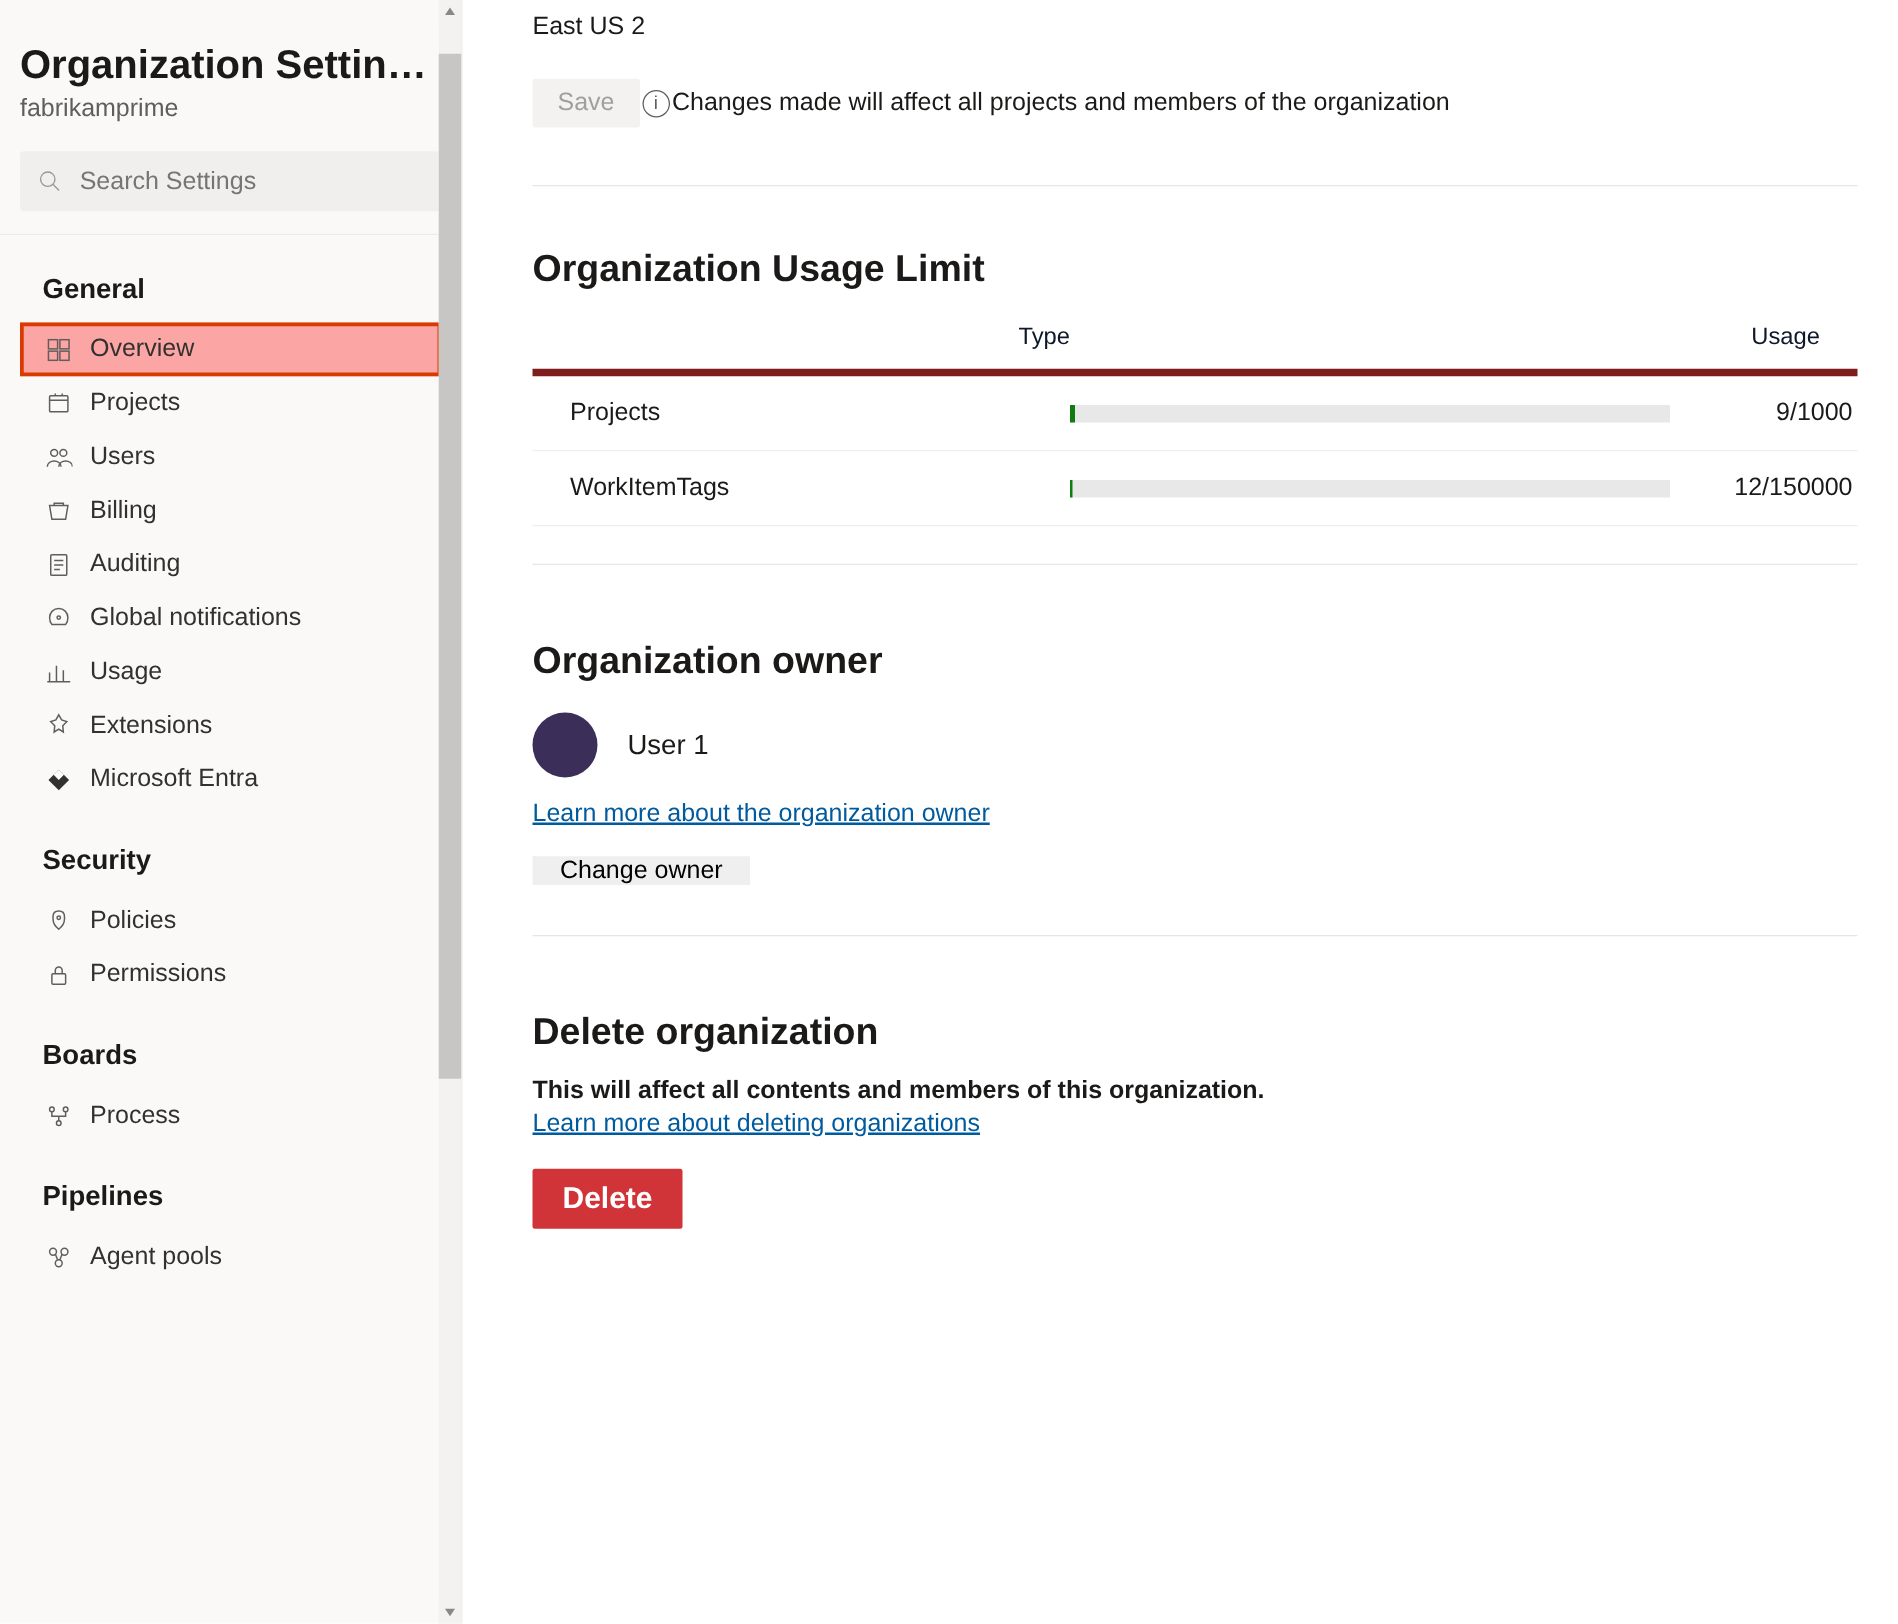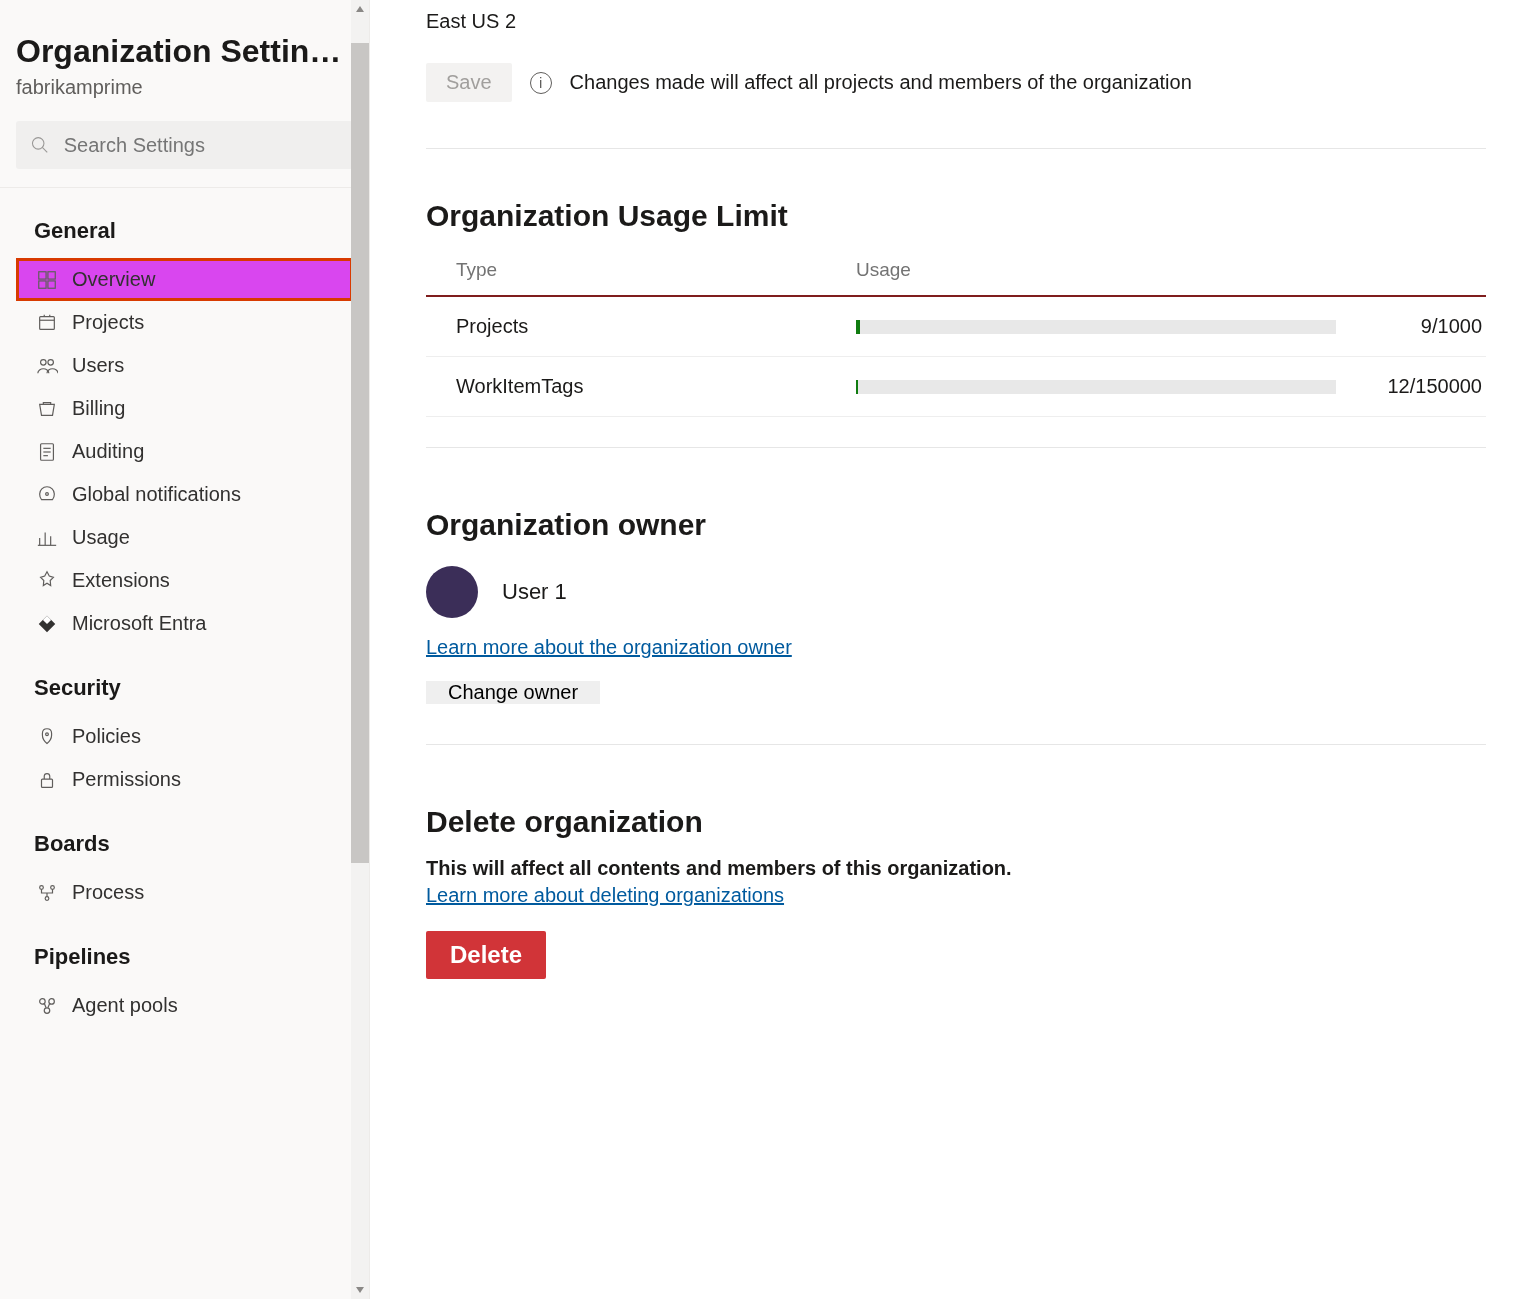--- a/index.html
+++ b/index.html
@@ -77,21 +77,21 @@
   .nav-item {
     display: flex;
     align-items: center;
     gap: 14px;
     padding: 10px 20px 10px 20px;
     font-size: 20px;
     color: #323130;
     cursor: pointer;
   }
   .nav-item.selected {
-    background: #d946ef;
+    background: #fca5a5;
   }
   .nav-item.highlighted {
     outline: 3px solid #d83b01;
     outline-offset: -3px;
   }
   .icon {
     width: 22px;
     height: 22px;
     display: inline-flex;
     align-items: center;
@@ -140,21 +140,21 @@
     overflow: hidden;
   }
   .main-inner { max-width: 1060px; }
   .region-text {
     font-size: 20px;
     margin-bottom: 30px;
   }
   .save-row {
     display: flex;
     align-items: center;
-    gap: 18px;
+    gap: 2px;
     margin-bottom: 46px;
   }
   .btn {
     font-size: 20px;
     padding: 8px 20px;
     border: none;
     background: #efefef;
     color: #323130;
     cursor: pointer;
     border-radius: 2px;
@@ -187,23 +187,24 @@
     font-weight: 600;
     margin: 0 0 18px 0;
   }
 
   
   .usage-table { width: 100%; }
   .usage-head {
     display: grid;
     grid-template-columns: 400px 1fr;
     padding: 8px 30px 14px 30px;
-    color: #737373;
+    color: #0f172a;
     font-size: 19px;
-    border-bottom: 2px solid #7f1d1d;
+    border-bottom: 6px solid #7f1d1d;
+    text-align: right;
   }
   .usage-row {
     display: grid;
     grid-template-columns: 400px 1fr 150px;
     align-items: center;
     padding: 18px 0 18px 30px;
     border-bottom: 1px solid #eeeeee;
     font-size: 20px;
   }
   .progress {

